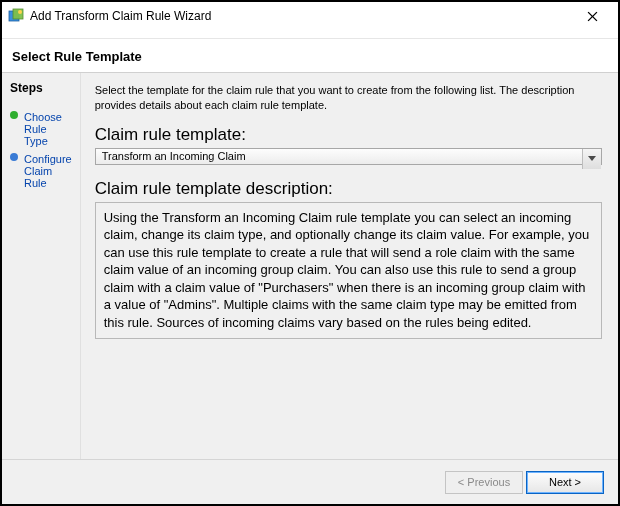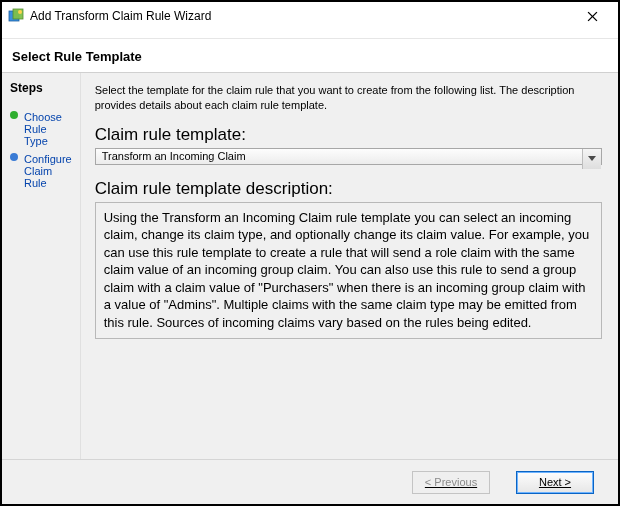--- a/index.html
+++ b/index.html
@@ -148,23 +148,22 @@
     color: #000;
   }
 
   .footer {
     height: 44px;
     border-top: 1px solid #d5d5d5;
     background: #f0f0f0;
     display: flex;
     align-items: center;
     justify-content: flex-end;
-    gap: 26px;
-    padding: 0 24px;
-    text-decoration: underline;
+    gap: 3px;
+    padding: 0 14px;
   }
   .btn {
     min-width: 78px;
     height: 23px;
     border: 1px solid #9c9c9c;
     background: linear-gradient(#fdfdfd,#e6e6e6);
     font-size: 11px;
     display: inline-flex;
     align-items: center;
     justify-content: center;

